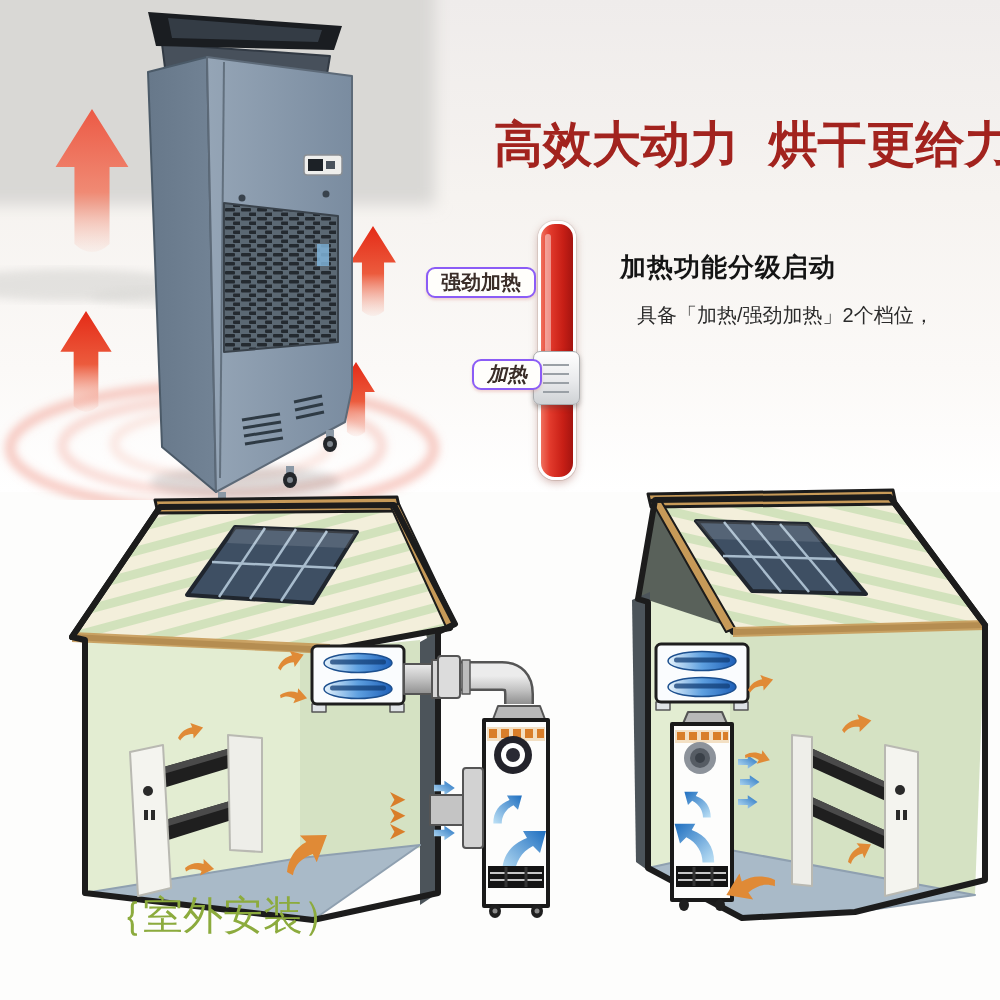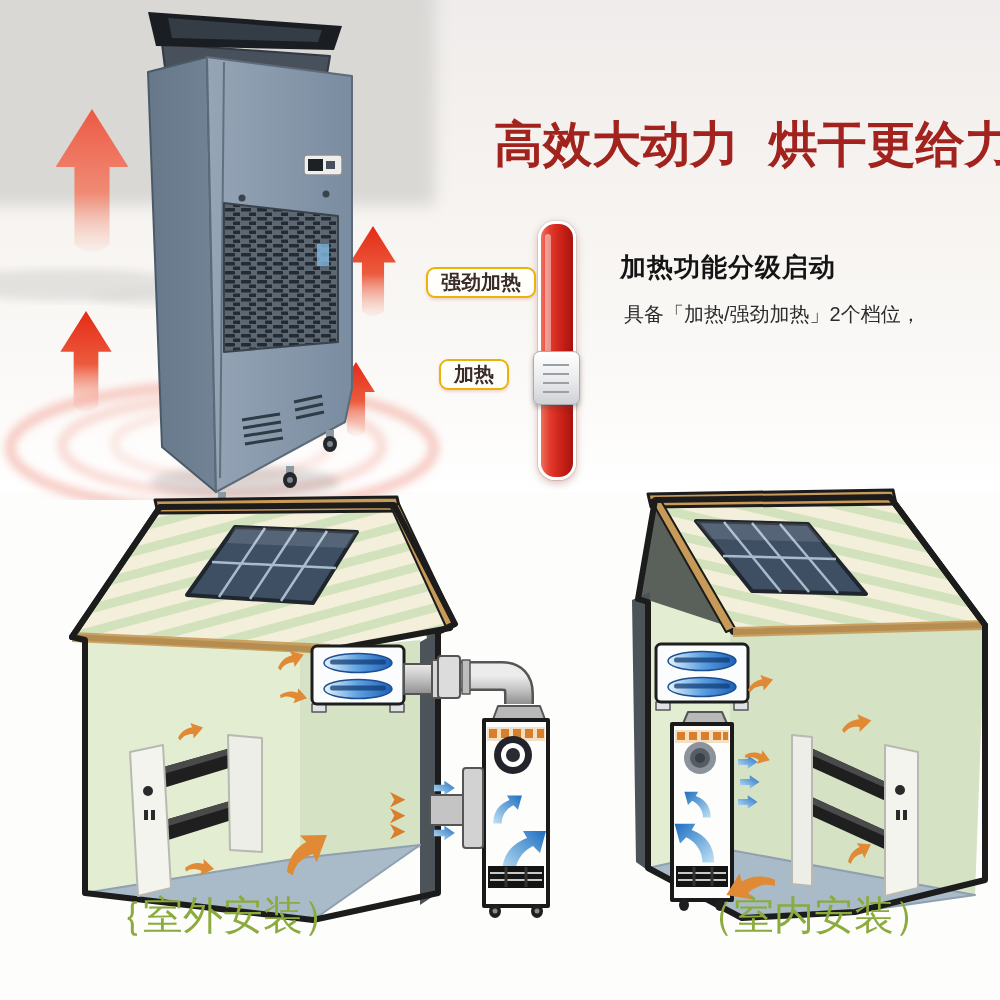--- a/index.html
+++ b/index.html
@@ -16,29 +16,29 @@
         border:3px solid #ffffff;box-shadow:0 3px 8px rgba(140,60,50,.35),0 0 0 1px #e4e0dc;}
   .slider-track::before{content:"";position:absolute;left:4px;top:10px;width:6px;height:160px;
         border-radius:4px;background:rgba(255,255,255,.45);}
   .slider-knob{position:absolute;left:533px;top:351px;width:45px;height:52px;border-radius:7px;
         background:linear-gradient(180deg,#ffffff 0%,#e9eaec 55%,#cfd2d5 100%);
         border:1px solid #a8abae;box-shadow:0 3px 5px rgba(60,60,60,.35);}
   .slider-knob i{position:absolute;left:9px;width:26px;height:2px;background:#9aa0a6;}
   .slider-knob i:nth-child(1){top:12px}.slider-knob i:nth-child(2){top:21px}
   .slider-knob i:nth-child(3){top:30px}.slider-knob i:nth-child(4){top:39px}
   .label-box{position:absolute;box-sizing:border-box;height:31px;padding:0 13px;
-        background:#fffefb;border:2px solid #eab308;border-radius:9px;
+        background:#fffefb;border:2px solid #8b5cf6;border-radius:9px;
         display:flex;align-items:flex-start;justify-content:center;
         font-size:20px;font-weight:700;color:#3a2d28;box-shadow:0 2px 3px rgba(214,130,118,.3);}
   .label-strong{left:426px;top:267px;}
-  .label-heat{left:439px;top:359px;}
+  .label-heat{left:472px;top:359px;font-style:italic;}
   
   .feature{position:absolute;left:620px;top:250px;width:375px;}
   .feature h2{margin:0 0 16px 0;font-size:26px;font-weight:800;color:#141414;letter-spacing:1px;}
-  .feature p{margin:4px;font-size:20px;line-height:27px;color:#2b2b2b;white-space:nowrap;}
+  .feature p{margin:17px;font-size:20px;line-height:27px;color:#2b2b2b;white-space:nowrap;}
   
   .caption{position:absolute;top:888px;font-size:40px;color:#8cab3d;white-space:nowrap;}
   .caption-left{left:103px;}
   .caption-right{left:694px;}
 </style>
 </head>
 <body>
 
 <div class="page">
   <div class="top-bg"></div>
@@ -383,14 +383,13 @@
         <use href="#oar" transform="translate(748,690) scale(0.75) rotate(-15)"></use>
         <use href="#oar" transform="translate(842,730) scale(0.85) rotate(-10)"></use>
         <use href="#oar" transform="translate(745,755) scale(0.7) rotate(20)"></use>
         <use href="#oar" transform="translate(775,880) scale(-1.4,1.4) rotate(25)"></use>
         <use href="#oar" transform="translate(848,862) scale(0.8) rotate(-30)"></use>
       </g>
     </g>
   </svg>
 
   <div class="caption caption-left">｛室外安装）</div>
-  <div class="caption caption-right">（室内安装）</div>
 </div>
 
 </body></html>

